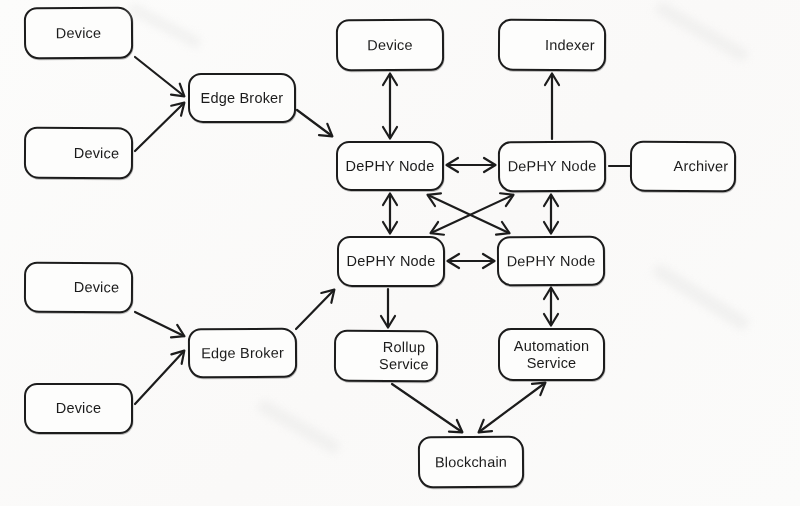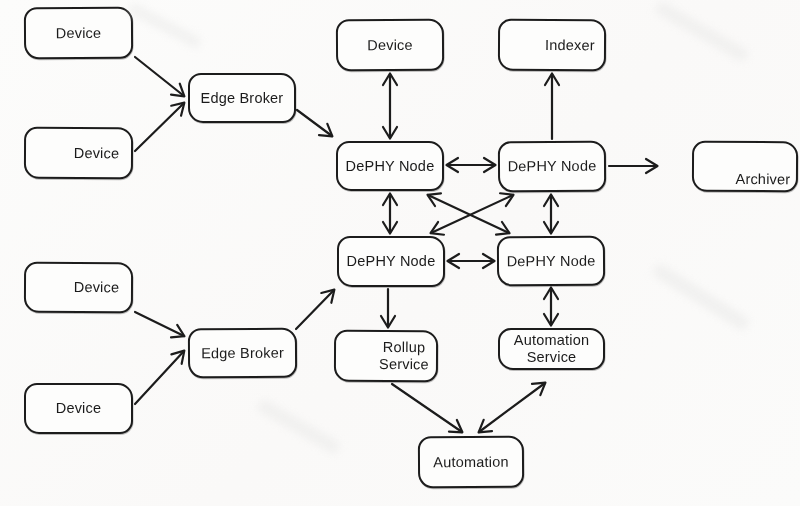--- a/index.html
+++ b/index.html
@@ -99,46 +99,46 @@
       </div>
       <div class="node tilt-b" style="left: 498px; top: 19px; width: 108px; height: 52px;">
         <span class="lbl">Indexer</span>
       </div>
       <div class="node tilt-c" style="left: 336px; top: 141px; width: 108px; height: 50px;">
         <span class="lbl">DePHY Node</span>
       </div>
       <div class="node tilt-a" style="left: 498px; top: 141px; width: 108px; height: 51px;">
         <span class="lbl">DePHY Node</span>
       </div>
-      <div class="node tilt-b" style="left: 692px; top: 141px; width: 106px; height: 51px; align-items: flex-end;">
+      <div class="node tilt-b" style="left: 630px; top: 141px; width: 106px; height: 51px;">
         <span class="lbl">Archiver</span>
       </div>
       <div class="node tilt-c" style="left: 337px; top: 236px; width: 108px; height: 51px;">
         <span class="lbl">DePHY Node</span>
       </div>
       <div class="node tilt-a" style="left: 497px; top: 236px; width: 108px; height: 50px;">
         <span class="lbl">DePHY Node</span>
       </div>
       <div class="node tilt-b" style="left: 24px; top: 262px; width: 109px; height: 51px;">
         <span class="lbl">Device</span>
       </div>
       <div class="node tilt-c" style="left: 24px; top: 383px; width: 109px; height: 51px;">
         <span class="lbl">Device</span>
       </div>
       <div class="node tilt-a" style="left: 188px; top: 328px; width: 109px; height: 50px;">
         <span class="lbl">Edge Broker</span>
       </div>
       <div class="node tilt-b" style="left: 334px; top: 330px; width: 104px; height: 52px;">
         <span class="lbl">Rollup Service</span>
       </div>
-      <div class="node tilt-c" style="left: 498px; top: 328px; width: 107px; height: 42px;">
+      <div class="node tilt-c" style="left: 498px; top: 328px; width: 107px; height: 53px;">
         <span class="lbl">Automation Service</span>
       </div>
       <div class="node tilt-a" style="left: 418px; top: 436px; width: 106px; height: 52px;">
-        <span class="lbl">Automation</span>
+        <span class="lbl">Blockchain</span>
       </div>
     </div>
   <div id="watermarks-layer">
       <div class="watermark" style="left: 660px; top: 0px; width: 104px; height: 13px; transform: rotate(30deg); transform-origin: left top;"></div>
       <div class="watermark" style="left: 658px; top: 262px; width: 110px; height: 14px; transform: rotate(32deg); transform-origin: left top;"></div>
       <div class="watermark" style="left: 262px; top: 398px; width: 92px; height: 13px; transform: rotate(30deg); transform-origin: left top;"></div>
       <div class="watermark" style="left: 132px; top: 2px; width: 80px; height: 11px; transform: rotate(28deg); transform-origin: left top;"></div>
     </div>
 </div>
 

